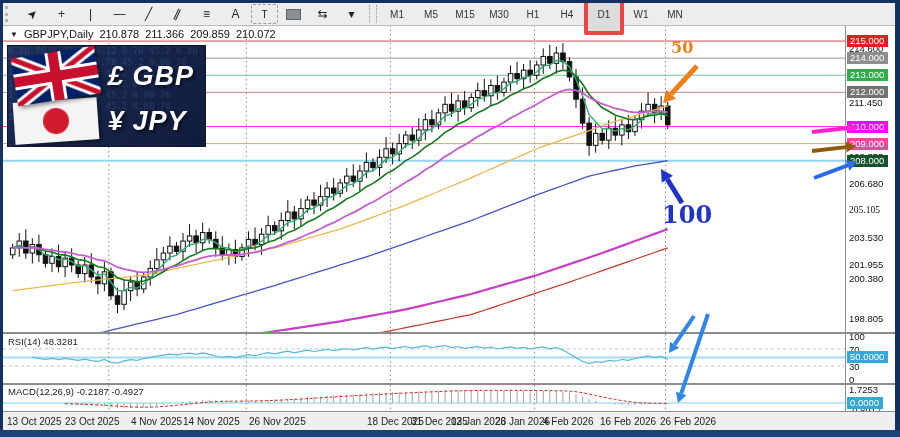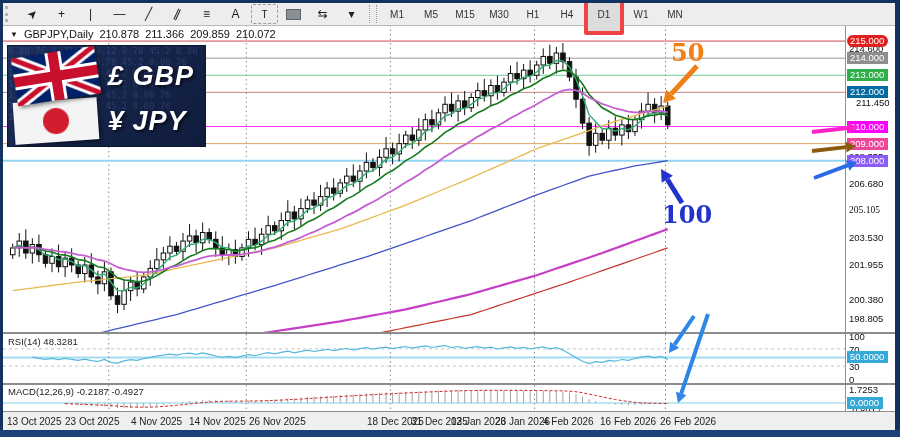--- a/index.html
+++ b/index.html
@@ -463,62 +463,62 @@
 
 <div class="panelline" style="top:332px;height:2px;"></div>
 <div class="panelline" style="top:383px;height:2px;"></div>
 <div id="axis-divider"></div>
 
 <div class="indlabel" style="left:8px;top:336px;">RSI(14) 48.3281</div>
 <div class="indlabel" style="left:8px;top:386px;">MACD(12,26,9) -0.2187 -0.4927</div>
 
 <div id="price-axis">
       <div class="axlabel" style="top: 42.9053px;">214.600</div>
-      <div class="axlabel" style="top: 96.75px; margin-left: 7px;">211.450</div>
+      <div class="axlabel" style="top: 96.75px;">211.450</div>
       <div class="axlabel" style="top: 150.595px;">208.355</div>
       <div class="axlabel" style="top: 178.286px;">206.680</div>
       <div class="axlabel" style="top: 205.209px; font-family: Liberation Serif, serif;">205.105</div>
       <div class="axlabel" style="top: 232.131px;">203.530</div>
       <div class="axlabel" style="top: 259.053px;">201.955</div>
-      <div class="axlabel" style="top: 294px;">200.380</div>
+      <div class="axlabel" style="top: 273px;">200.380</div>
       <div class="axlabel" style="top: 312.898px;">198.805</div>
-      <div class="axbadge" style="background: rgb(224, 32, 32); top: 35.0679px; border-radius: 6px;">215.000</div>
+      <div class="axbadge" style="background: rgb(224, 32, 32); top: 35.0679px;">215.000</div>
       <div class="axbadge" style="background: rgb(142, 142, 142); top: 52.1615px;">214.000</div>
       <div class="axbadge" style="background: rgb(47, 174, 74); top: 69.255px;">213.000</div>
-      <div class="axbadge" style="background: #0369a1; top: 86.3486px;">212.000</div>
+      <div class="axbadge" style="background: #737373; top: 86.3486px;">212.000</div>
       <div class="axbadge" style="background: rgb(255, 0, 255); top: 120.536px;">210.000</div>
       <div class="axbadge" style="background: #ec4899; top: 137.629px;">209.000</div>
-      <div class="axbadge" style="background: #8b5cf6; top: 154.723px;">208.000</div>
+      <div class="axbadge" style="background: #14532d; top: 154.723px;">208.000</div>
       <div class="axlabel" style="top: 330.979px;">100</div>
       <div class="axlabel" style="top: 343.885px;">70</div>
       <div class="axlabel" style="top: 361.093px;">30</div>
       <div class="axlabel" style="top: 373.999px;">0</div>
       <div class="axbadge" style="background: rgb(53, 168, 216); top: 351.489px;">50.0000</div>
       <div class="axlabel" style="top: 384.007px;">1.7253</div>
       <div class="axlabel" style="top: 405.204px;">-0.8917</div>
       <div class="axbadge" style="background: rgb(53, 168, 216); top: 396.981px;">0.0000</div>
     </div>
 
 <div id="date-axis">
       <div class="datelabel" style="left: 4px;">13 Oct 2025</div>
       <div class="datelabel" style="left: 62px;">23 Oct 2025</div>
       <div class="datelabel" style="left: 128px;">4 Nov 2025</div>
-      <div class="datelabel" style="left: 186px;">14 Nov 2025</div>
+      <div class="datelabel" style="left: 180px;">14 Nov 2025</div>
       <div class="datelabel" style="left: 246px;">26 Nov 2025</div>
       <div class="datelabel" style="left: 308px; margin-top: 32px;">8 Dec 2025</div>
       <div class="datelabel" style="left: 364px;">18 Dec 2025</div>
       <div class="datelabel" style="left: 408px;">31 Dec 2025</div>
       <div class="datelabel" style="left: 448px;">13 Jan 2026</div>
       <div class="datelabel" style="left: 492px;">23 Jan 2026</div>
       <div class="datelabel" style="left: 540px;">4 Feb 2026</div>
       <div class="datelabel" style="left: 597px;">16 Feb 2026</div>
       <div class="datelabel" style="left: 657px;">26 Feb 2026</div>
     </div>
 
-<div class="ann-num" id="annotation-50" style="left: 671px; top: 38px; color: rgb(240, 127, 23); font-size: 24px;">50</div>
+<div class="ann-num" id="annotation-50" style="left: 671px; top: 38px; color: rgb(240, 127, 23); font-size: 16px;">50</div>
 <div class="ann-num" id="annotation-100" style="left: 662px; top: 200px; color: rgb(34, 51, 204); font-size: 24px;">100</div>
 
 <svg id="overlay-svg" width="900" height="437">
       <line x1="697" y1="66" x2="671.1195034721135" y2="94.1640697509353" stroke="#f07f17" stroke-width="5"></line>
       <polygon points="663,103 666.2597418351279,89.69834284127286 675.9792651090991,98.62979666059773" fill="#f07f17"></polygon>
       <line x1="682" y1="203" x2="667.305914568663" y2="179.2095759683115" stroke="#2233cc" stroke-width="5"></line>
       <polygon points="661,169 672.9211813512343,175.74132295554685 661.6906477860916,182.67782898107615" fill="#2233cc"></polygon>
       <line x1="694" y1="316" x2="674.5985741127798" y2="344.7141103130858" stroke="#2e86e8" stroke-width="4"></line>
       <polygon points="669,353 670.041334784977,341.6348945510569 679.1558134405826,347.79332607511475" fill="#2e86e8"></polygon>
       <line x1="708" y1="314" x2="681.1942017529351" y2="393.5238681329592" stroke="#2e86e8" stroke-width="4"></line>

